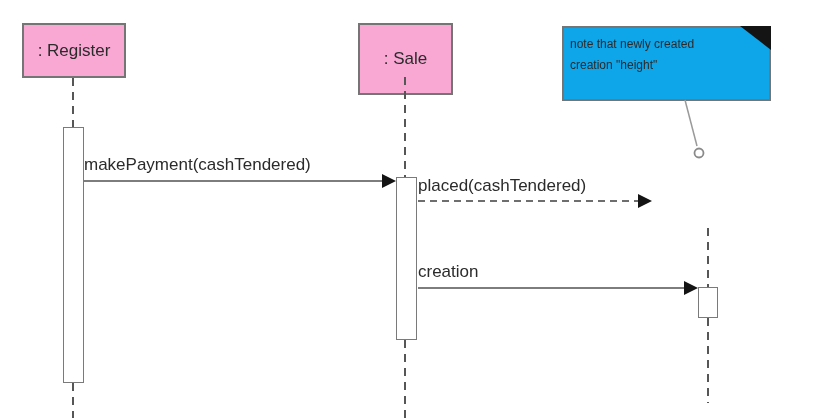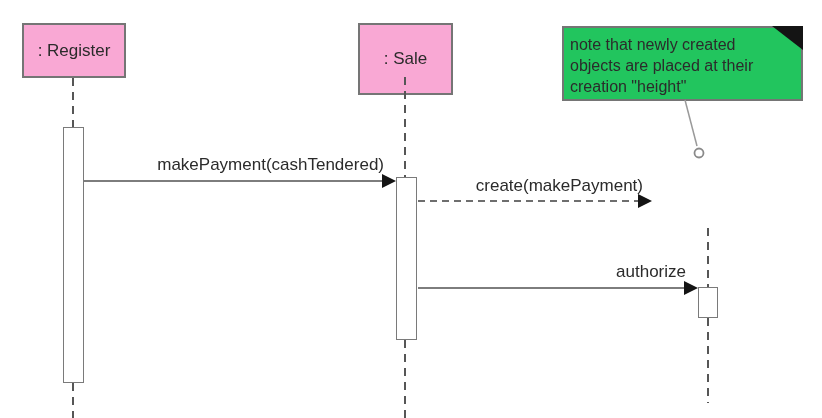--- a/index.html
+++ b/index.html
@@ -23,26 +23,26 @@
   .msg-line.dashed {
     background:none;
     background-image:repeating-linear-gradient(to right, #6e6e6e 0px, #6e6e6e 7px, transparent 7px, transparent 12px);
   }
   .arrowhead {
     position:absolute; width:0; height:0;
     border-top:7px solid transparent; border-bottom:7px solid transparent;
     border-left:14px solid #141414;
   }
   .msg-label {
-    position:absolute; text-align:right; font-size:17px; color:#2b2b2b; white-space:nowrap;
+    position:absolute; text-align:left; font-size:17px; color:#2b2b2b; white-space:nowrap;
   }
   .note {
-    position:absolute; left:562px; top:26px; width:241px; height:75px;
-    border:2px solid #757575; background:#22c55e; box-sizing:border-box;
-    padding:6px 8px 0 6px; font-size:16px; line-height:21px; color:#2b2b2b;
+    position:absolute; left:562px; top:26px; width:209px; height:75px;
+    border:2px solid #757575; background:#0ea5e9; box-sizing:border-box;
+    padding:6px 8px 0 6px; font-size:12px; line-height:21px; color:#2b2b2b;
   }
   .fold {
     position:absolute; top:-2px; right:-2px; width:31px; height:24px;
     background:#141414;
     clip-path:polygon(0 0, 100% 0, 100% 100%);
   }
   .connector-svg { position:absolute; left:672px; top:96px; }
 </style>
 </head>
 <body>
@@ -54,21 +54,20 @@
   </div>
 
   <div class="box" style="left:358px; top:23px; width:95px; height:72px;">
     <span>: Sale</span>
   </div>
 
 
   <div class="note">
     <div class="fold"></div>
     <div>note that newly created</div>
-    <div>objects are placed at their</div>
     <div>creation "height"</div>
   </div>
 
   <svg class="connector-svg" width="44" height="68">
     <line x1="13" y1="4" x2="25" y2="50" stroke="#9a9a9a" stroke-width="1.5"></line>
     <circle cx="27" cy="57" r="4.5" fill="#ffffff" stroke="#8a8a8a" stroke-width="1.8"></circle>
   </svg>
 
   <div class="lifeline" style="left:72px; top:78px; height:50px;"></div>
   <div class="lifeline" style="left:72px; top:383px; height:35px;"></div>
@@ -80,21 +79,21 @@
   <div class="lifeline" style="left:707px; top:318px; height:85px;"></div>
 
   <div class="bar" style="left:63px; top:127px; width:21px; height:256px;"></div>
   <div class="bar" style="left:396px; top:177px; width:21px; height:163px;"></div>
   <div class="bar" style="left:698px; top:287px; width:20px; height:31px;"></div>
 
   <div class="msg-label" style="left:84px; top:155px; width:300px;">makePayment(cashTendered)</div>
   <div class="msg-line" style="left:84px; top:180px; width:299px;"></div>
   <div class="arrowhead" style="left:382px; top:174px;"></div>
 
-  <div class="msg-label" style="left:418px; top:176px; width:225px;">create(makePayment)</div>
+  <div class="msg-label" style="left:418px; top:176px; width:225px;">placed(cashTendered)</div>
   <div class="msg-line dashed" style="left:418px; top:200px; width:221px;"></div>
   <div class="arrowhead" style="left:638px; top:194px;"></div>
 
-  <div class="msg-label" style="left:418px; top:262px; width:268px;">authorize</div>
+  <div class="msg-label" style="left:418px; top:262px; width:268px;">creation</div>
   <div class="msg-line" style="left:418px; top:287px; width:267px;"></div>
   <div class="arrowhead" style="left:684px; top:281px;"></div>
 
 </div>
 
 </body></html>

